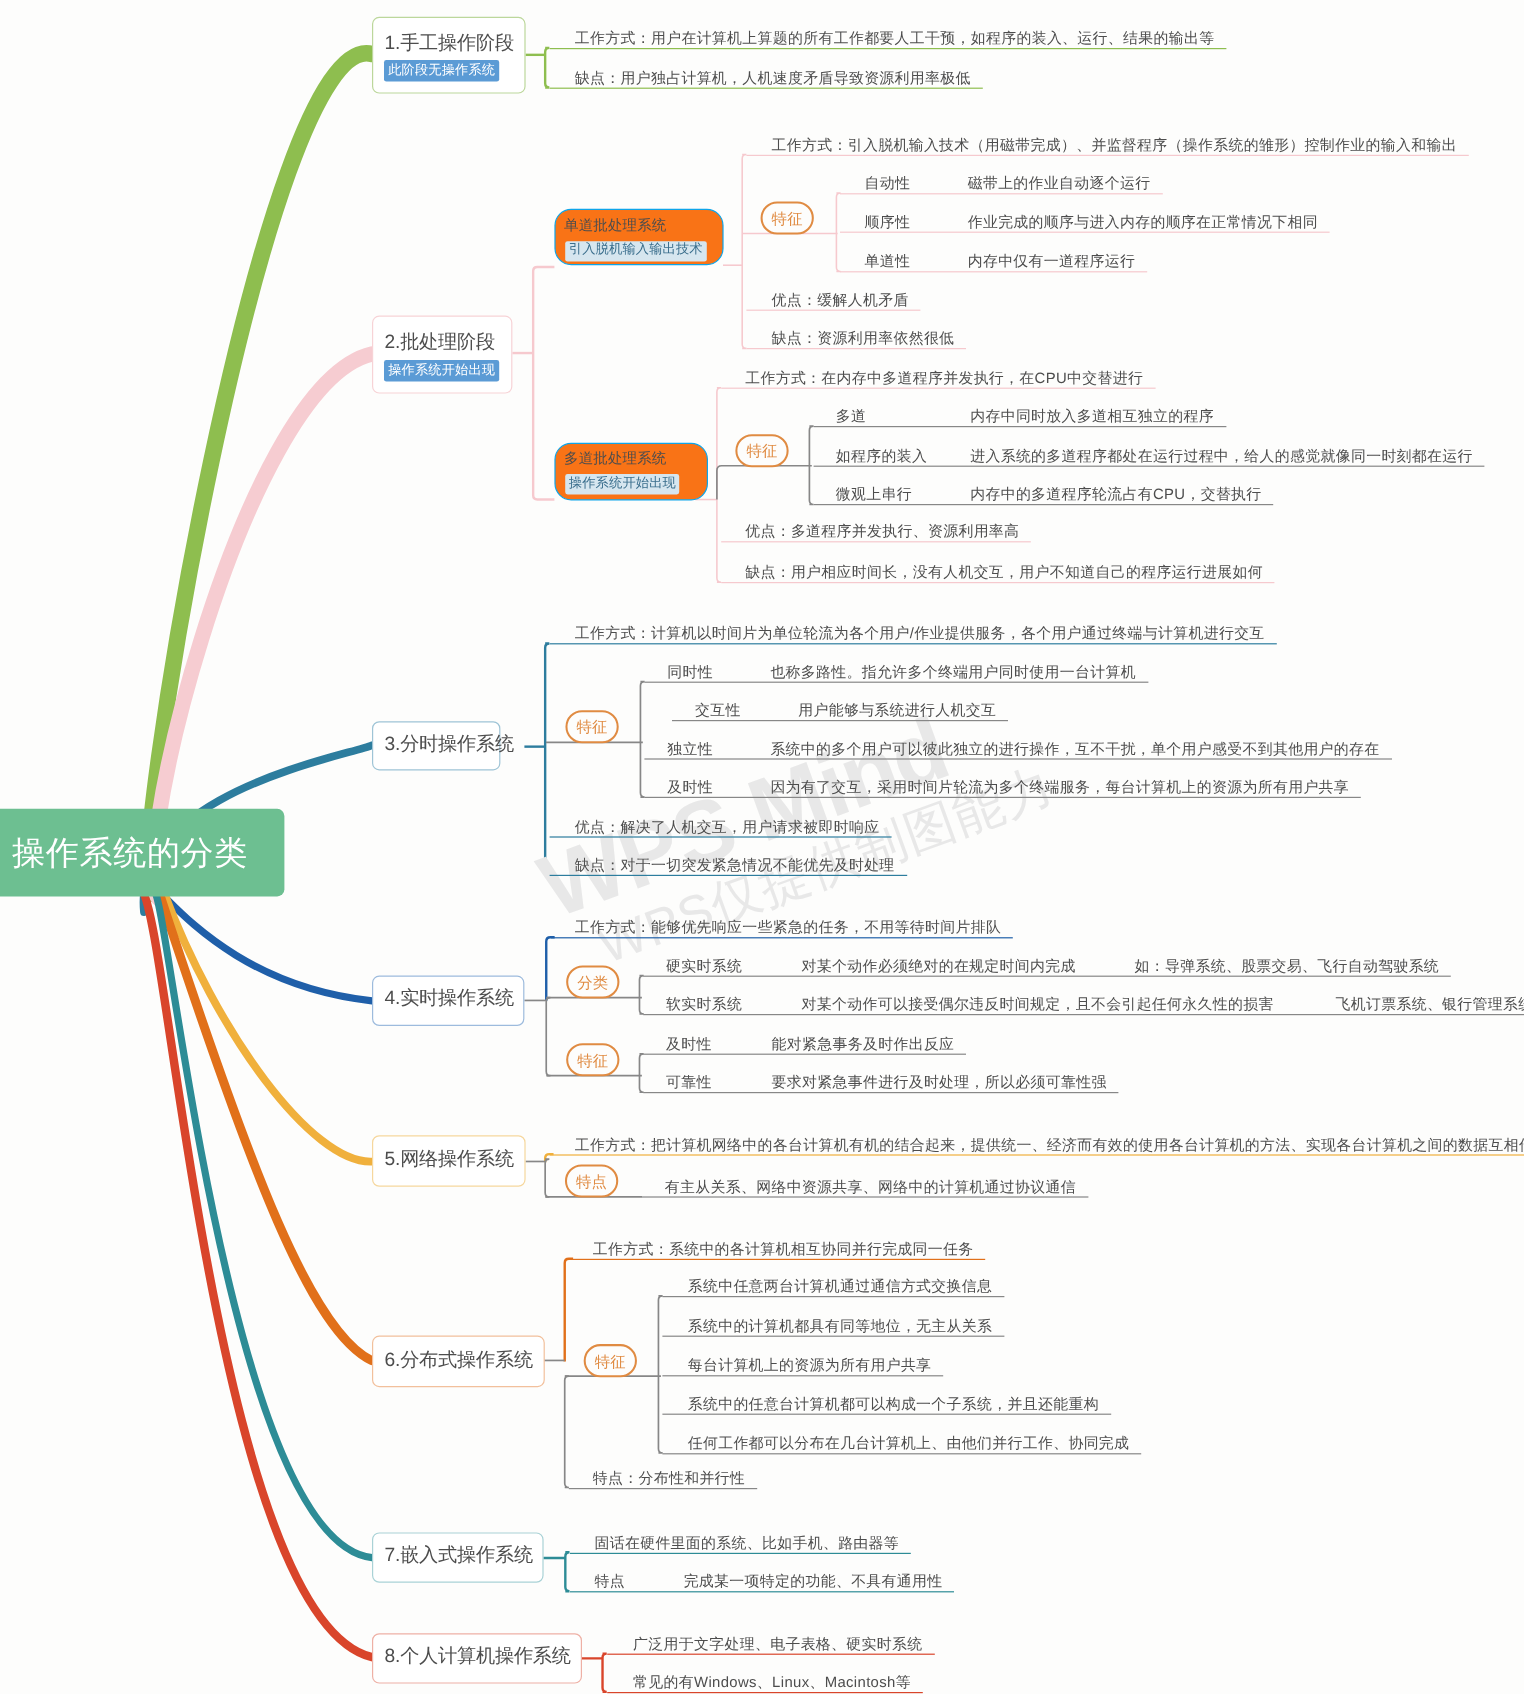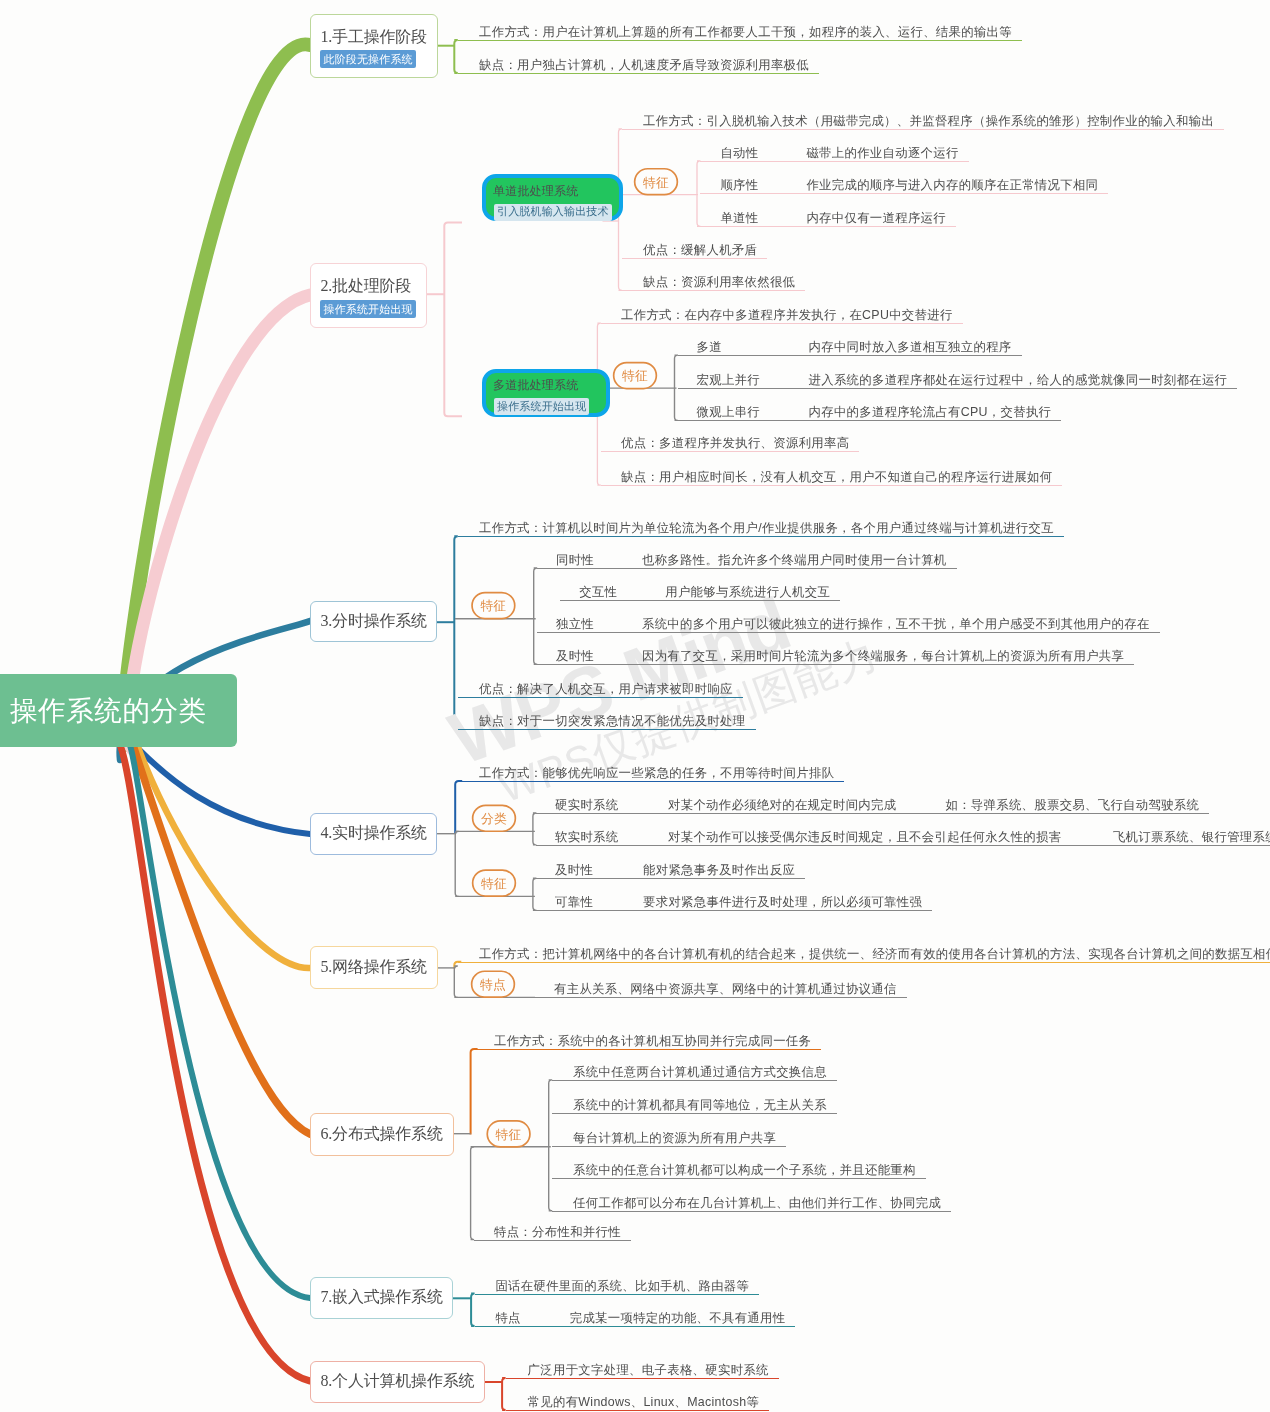--- a/index.html
+++ b/index.html
@@ -9,28 +9,28 @@
      -webkit-font-smoothing:antialiased;}
 #links{position:absolute;left:0;top:0;width:1270px;height:1412px;}
 
 #root{position:absolute;left:-9px;top:674px;width:246px;height:73px;background:#6dbf91;
       border-radius:6px;display:flex;align-items:center;}
 #root .t{color:#fff;font-size:27.5px;letter-spacing:.6px;padding-left:19px;white-space:nowrap;}
 
 .bx{position:absolute;box-sizing:border-box;border:1px solid #ccc;border-radius:6px;
     background:#fff;display:block;}
 .bx .lb{display:block;font-size:16px;letter-spacing:-0.2px;white-space:nowrap;
-        padding-left:9.5px;line-height:19px;font-family:Liberation Serif, serif;}
+        padding-left:9.5px;line-height:19px;}
 .bx .bd{display:inline-block;margin:4.5px 0 0 9px;background:#5b9bd5;color:#fff;
         font-size:11px;letter-spacing:.15px;padding:3px 3.5px 3px;border-radius:2px;
         white-space:nowrap;line-height:12px;}
 .bx.one .lb{line-height:1;}
 
-.sbx{position:absolute;box-sizing:border-box;border:4px solid #0ea5e9;border-radius:14px;
-     background:#22c55e;display:block;padding-top:5.8px;margin-left:20px;}
+.sbx{position:absolute;box-sizing:border-box;border:1px solid #0ea5e9;border-radius:14px;
+     background:#f97316;display:block;padding-top:5.8px;}
 .sbx .lb{display:block;font-size:12.1px;letter-spacing:.1px;white-space:nowrap;
          padding-left:7.5px;line-height:14px;}
 .sbx .bd{display:inline-block;margin:6px 0 0 8.5px;background:#d6e6ef;color:#3a6e8c;
          font-size:11.07px;letter-spacing:.1px;padding:2.5px 3px 3px;border-radius:2px;
          white-space:nowrap;line-height:11.5px;}
 
 .lf{position:absolute;font-size:12.4px;letter-spacing:.3px;white-space:nowrap;
     line-height:15px;box-sizing:content-box;}
 .lf .kc{display:inline-block;}
 .lf .wc{display:inline-block;}
@@ -101,21 +101,21 @@
 </svg>
 <div id="wm">
     <span class="w1">WPS Mind</span>
     <span class="w2">WPS仅提供制图能力</span>
   </div>
 <div id="root">
     <span class="t">操作系统的分类</span>
   </div>
 <div class="bx" style="left:310px;top:13.5px;width:128px;height:64.5px;border-color:#bcd79b;padding-top:12.2px"><span class="lb">1.手工操作阶段</span><span class="bd">此阶段无操作系统</span></div>
 <div class="bx" style="left:310px;top:263px;width:117px;height:64.5px;border-color:#f7d3d6;padding-top:12.2px"><span class="lb">2.批处理阶段</span><span class="bd">操作系统开始出现</span></div>
-<div class="bx one" style="left:310px;top:600.5px;width:127px;height:41.5px;border-color:#9ec4d6;padding-top:11.25px">
+<div class="bx one" style="left:310px;top:600.5px;width:107px;height:41.5px;border-color:#9ec4d6;padding-top:11.25px">
     <span class="lb">3.分时操作系统</span>
   </div>
 <div class="bx one" style="left:310px;top:812.5px;width:127px;height:42.5px;border-color:#9dbbdd;padding-top:11.75px">
     <span class="lb">4.实时操作系统</span>
   </div>
 <div class="bx one" style="left:310px;top:946px;width:128px;height:43px;border-color:#f6d79d;padding-top:12px">
     <span class="lb">5.网络操作系统</span>
   </div>
 <div class="bx one" style="left:310px;top:1112.5px;width:144px;height:43px;border-color:#f2c09c;padding-top:12px">
     <span class="lb">6.分布式操作系统</span>
@@ -137,21 +137,21 @@
 <div class="lf" style="left:700px;top:145.8px;padding-left:20.4px;padding-right:10px;border-bottom:1.3px solid #f6c9ce"><span class="kc" style="width:86px"><span>自动性</span></span><span>磁带上的作业自动逐个运行</span></div>
 <div class="lf" style="left:700px;top:178px;padding-left:20.4px;padding-right:10px;border-bottom:1.3px solid #f6c9ce"><span class="kc" style="width:86px"><span>顺序性</span></span><span>作业完成的顺序与进入内存的顺序在正常情况下相同</span></div>
 <div class="lf" style="left:700px;top:211.3px;padding-left:20.4px;padding-right:10px;border-bottom:1.3px solid #f6c9ce"><span class="kc" style="width:86px"><span>单道性</span></span><span>内存中仅有一道程序运行</span></div>
 <div class="lf" style="left:621.5px;top:242.9px;padding-left:21.5px;padding-right:10px;border-bottom:1.3px solid #f6c9ce"><span>优点：缓解人机矛盾</span></div>
 <div class="lf" style="left:621.5px;top:275.3px;padding-left:21.5px;padding-right:10px;border-bottom:1.3px solid #f6c9ce"><span>缺点：资源利用率依然很低</span></div>
 <div class="lf" style="left:600.5px;top:308.2px;padding-left:20.5px;padding-right:10px;border-bottom:1.3px solid #f6c9ce"><span>工作方式：在内存中多道程序并发执行，在CPU中交替进行</span></div>
 <div class="pill" style="left:612.8px;top:361.8px;width:44.4px;height:27.6px;color:#e08b42">
     <span>特征</span>
   </div>
 <div class="lf" style="left:677.5px;top:340.1px;padding-left:19px;padding-right:10px;border-bottom:1.3px solid #878787"><span class="kc" style="width:112px"><span>多道</span></span><span>内存中同时放入多道相互独立的程序</span></div>
-<div class="lf" style="left:677.5px;top:373.1px;padding-left:19px;padding-right:10px;border-bottom:1.3px solid #878787"><span class="kc" style="width:112px"><span>宏观上并行</span></span><span>进入系统的多道程序都处在运行过程中，给人的感觉就像同一时刻都在运行</span></div>
+<div class="lf" style="left:677.5px;top:373.1px;padding-left:19px;padding-right:10px;border-bottom:1.3px solid #878787"><span class="kc" style="width:112px"><span>如程序的装入</span></span><span>进入系统的多道程序都处在运行过程中，给人的感觉就像同一时刻都在运行</span></div>
 <div class="lf" style="left:677.5px;top:405.4px;padding-left:19px;padding-right:10px;border-bottom:1.3px solid #878787"><span class="kc" style="width:112px"><span>微观上串行</span></span><span>内存中的多道程序轮流占有CPU，交替执行</span></div>
 <div class="lf" style="left:600.5px;top:436px;padding-left:20.5px;padding-right:10px;border-bottom:1.3px solid #f6c9ce"><span>优点：多道程序并发执行、资源利用率高</span></div>
 <div class="lf" style="left:600.5px;top:470.2px;padding-left:20.5px;padding-right:10px;border-bottom:1.3px solid #f6c9ce"><span>缺点：用户相应时间长，没有人机交互，用户不知道自己的程序运行进展如何</span></div>
 <div class="lf" style="left:457.5px;top:521.2px;padding-left:21.5px;padding-right:10px;border-bottom:1.3px solid #2d7d9e"><span>工作方式：计算机以时间片为单位轮流为各个用户/作业提供服务，各个用户通过终端与计算机进行交互</span></div>
 <div class="pill" style="left:471.2px;top:591.8px;width:44.4px;height:27.6px;color:#e08b42">
     <span>特征</span>
   </div>
 <div class="lf" style="left:536.8px;top:553px;padding-left:19.2px;padding-right:10px;border-bottom:1.3px solid #878787"><span class="kc" style="width:86px"><span>同时性</span></span><span>也称多路性。指允许多个终端用户同时使用一台计算机</span></div>
 <div class="lf" style="left:560px;top:585.2px;padding-left:19.2px;padding-right:10px;border-bottom:1.3px solid #878787"><span class="kc" style="width:86px"><span>交互性</span></span><span>用户能够与系统进行人机交互</span></div>
 <div class="lf" style="left:536.8px;top:616.9px;padding-left:19.2px;padding-right:10px;border-bottom:1.3px solid #878787"><span class="kc" style="width:86px"><span>独立性</span></span><span>系统中的多个用户可以彼此独立的进行操作，互不干扰，单个用户感受不到其他用户的存在</span></div>

